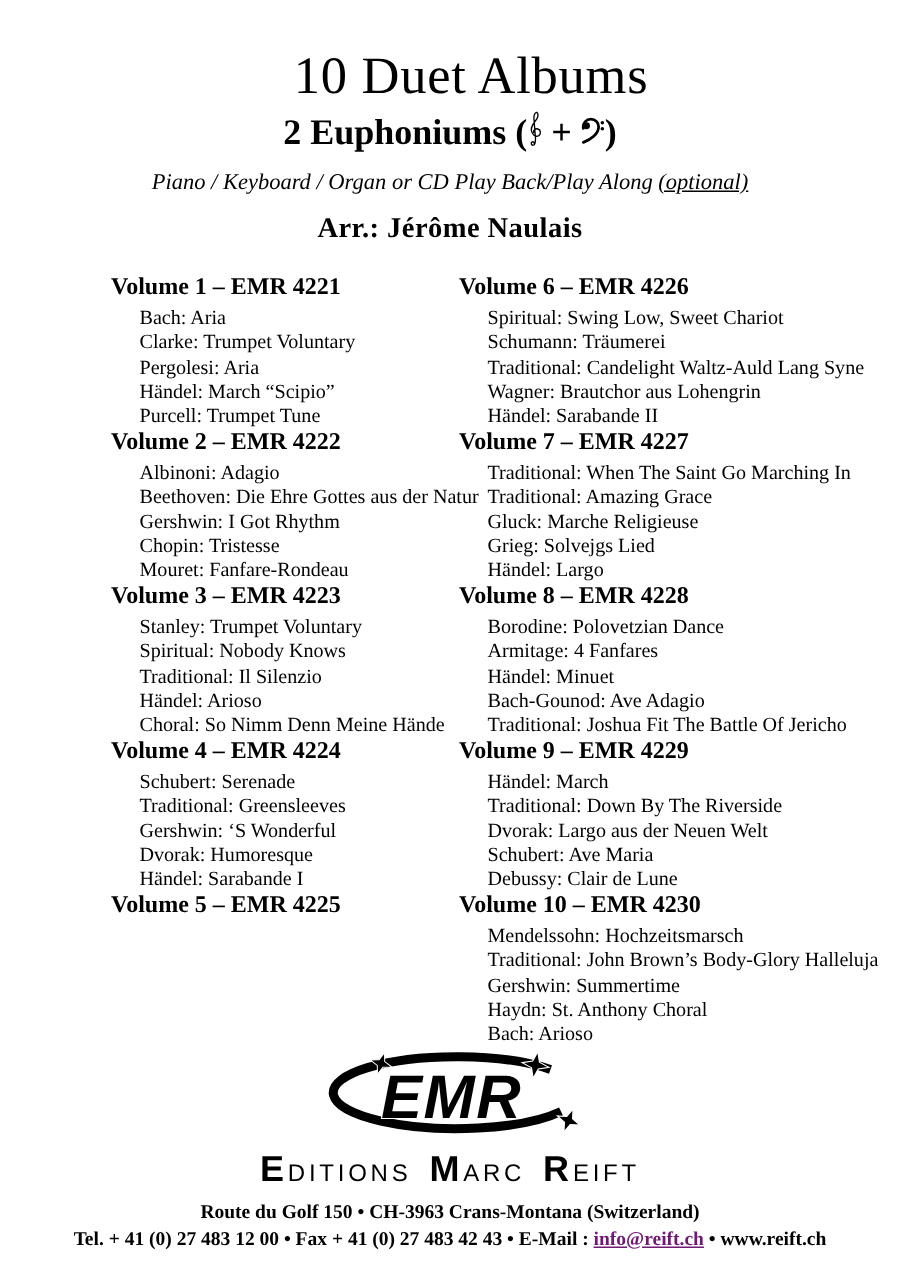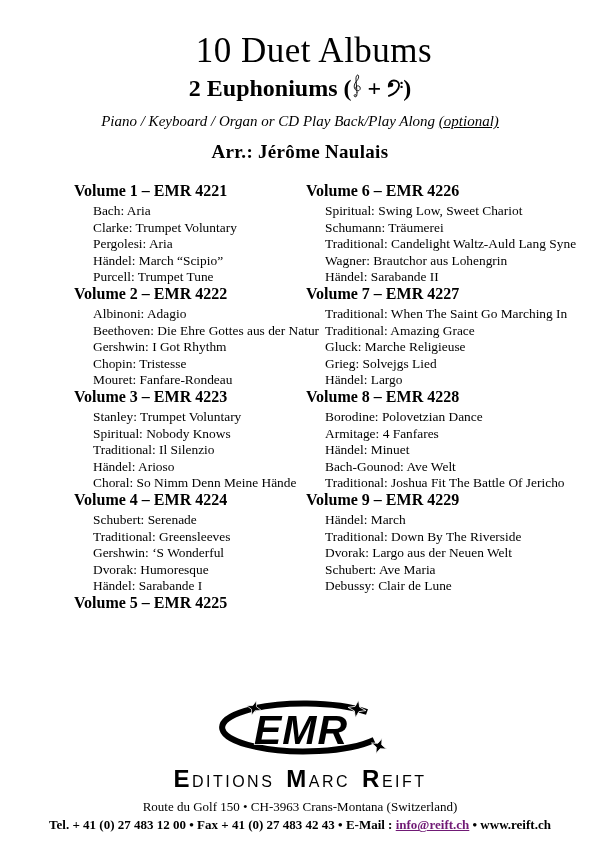--- a/index.html
+++ b/index.html
@@ -24,21 +24,21 @@
   .vol-block { margin-bottom:0; height:103px; }
   .vol-title { font-size:16px; font-weight:bold; line-height:18px; margin-bottom:3px; }
   .track { font-size:13.4px; line-height:16.4px; padding-left:19px; white-space:nowrap; }
   
   .footer { text-align:center; margin-top:2px; }
   .logo-wrap { line-height:0; }
   .publisher { font-family:"Liberation Sans", sans-serif; font-size:16px; font-weight:400;
                letter-spacing:2.5px; margin-top:2px; }
   .publisher .pword { display:inline-block; margin:0 6px; }
   .publisher .pword::first-letter { font-size:1.5em; font-weight:bold; }
-  .address-line { font-size:13px; font-weight:normal; margin-top:6px; }
+  .address-line { font-size:13px; font-weight:bold; margin-top:6px; }
   .contact-line { font-size:13px; font-weight:bold; margin-top:2px; }
   .contact-line .email { text-decoration:underline; color:#701a75; cursor:pointer; }
 </style>
 </head>
 <body>
 
 <div class="page">
 
   <div class="header">
     <div class="title">10 Duet Albums</div>
@@ -130,32 +130,42 @@
             <div class="track">Grieg: Solvejgs Lied</div>
             <div class="track">Händel: Largo</div>
           </div>
         </div>
         <div class="vol-block">
           <div class="vol-title">Volume 8 – EMR 4228</div>
           <div>
             <div class="track">Borodine: Polovetzian Dance</div>
             <div class="track">Armitage: 4 Fanfares</div>
             <div class="track">Händel: Minuet</div>
-            <div class="track">Bach-Gounod: Ave Welt</div>
+            <div class="track">Bach-Gounod: Ave Adagio</div>
             <div class="track">Traditional: Joshua Fit The Battle Of Jericho</div>
           </div>
         </div>
         <div class="vol-block">
           <div class="vol-title">Volume 9 – EMR 4229</div>
           <div>
             <div class="track">Händel: March</div>
             <div class="track">Traditional: Down By The Riverside</div>
             <div class="track">Dvorak: Largo aus der Neuen Welt</div>
             <div class="track">Schubert: Ave Maria</div>
             <div class="track">Debussy: Clair de Lune</div>
+          </div>
+        </div>
+        <div class="vol-block">
+          <div class="vol-title">Volume 10 – EMR 4230</div>
+          <div>
+            <div class="track">Mendelssohn: Hochzeitsmarsch</div>
+            <div class="track">Traditional: John Brown’s Body-Glory Halleluja</div>
+            <div class="track">Gershwin: Summertime</div>
+            <div class="track">Haydn: St. Anthony Choral</div>
+            <div class="track">Bach: Arioso</div>
           </div>
         </div>
       </div>
   </div>
 
   <div class="footer">
     <div class="logo-wrap">
       <svg width="206" height="64" viewBox="0 0 206 64">
         <path d="M170 13 A82 24 0 1 0 177 41" fill="none" stroke="#000" stroke-width="6"></path>
         <text x="104" y="45" text-anchor="middle" font-family="Liberation Sans, sans-serif" font-size="41" font-weight="bold" font-style="italic" letter-spacing="1" fill="#000" stroke="#fff" stroke-width="1.4" paint-order="stroke">EMR</text>

